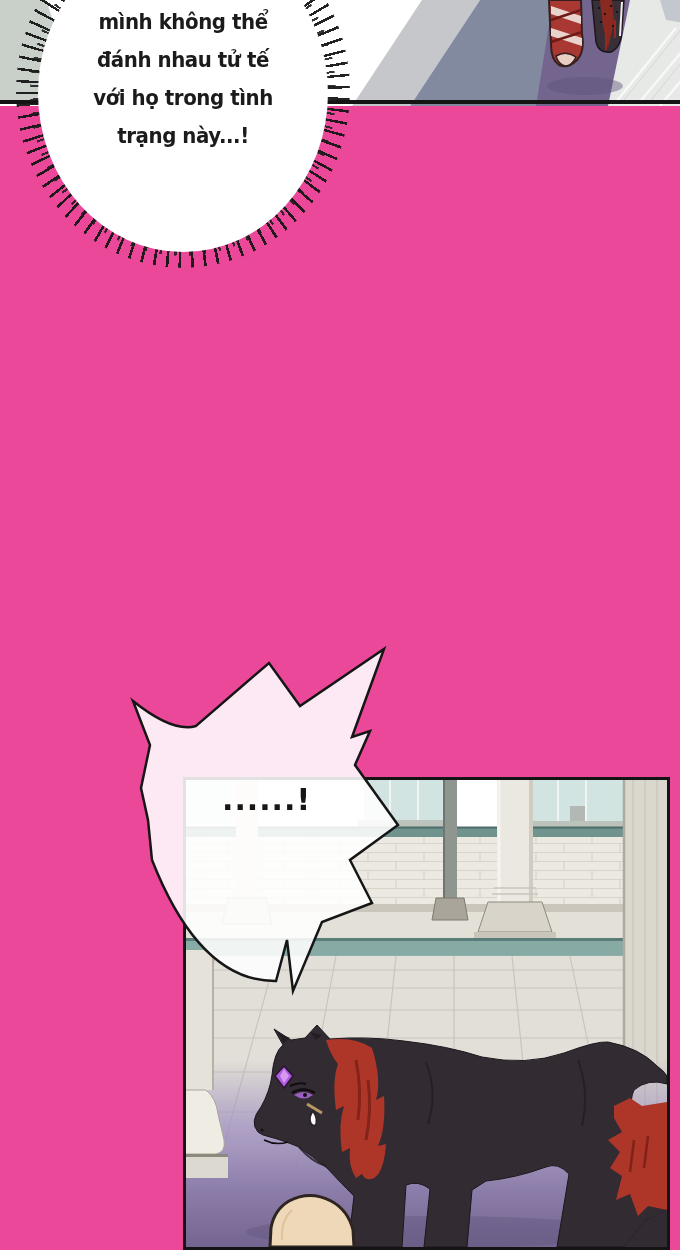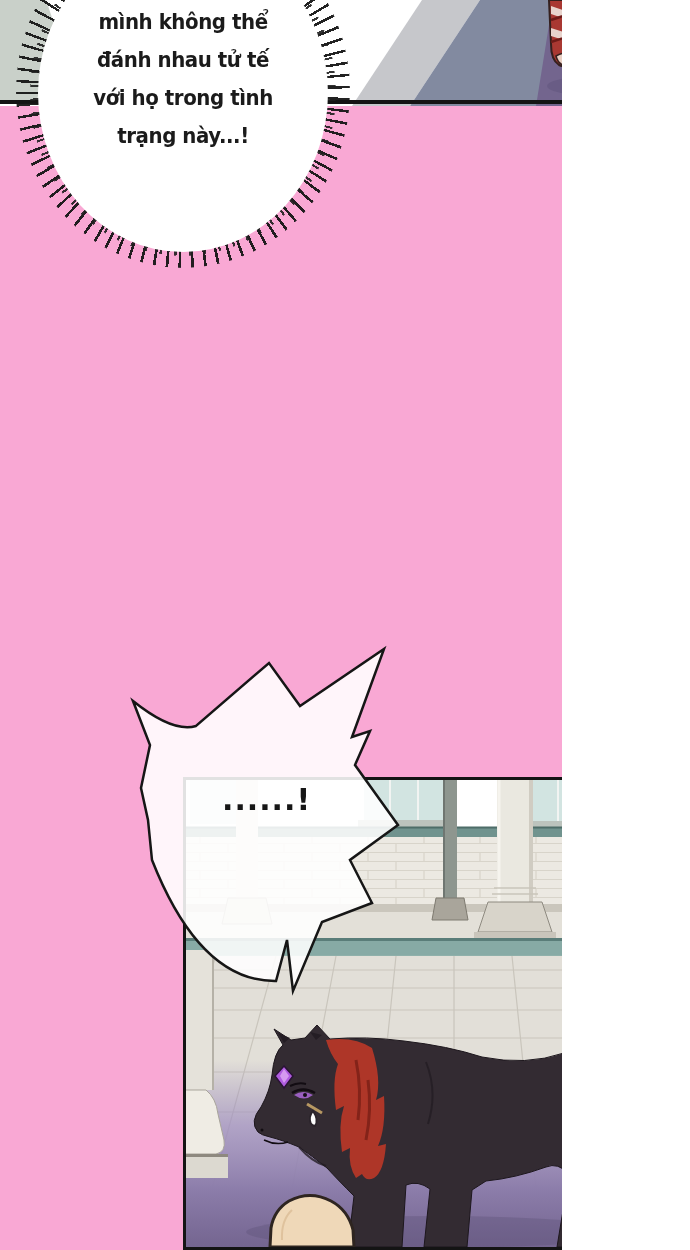--- a/index.html
+++ b/index.html
@@ -1,16 +1,16 @@
 <!DOCTYPE html>
 <html><head>
 <meta charset="utf-8">
 <style>
   html,body{margin:0;padding:0;background:#ffffff;}
-  #page{position:relative;width:562px;height:1250px;background:#f9a8d4;overflow:hidden;
+  #page{position:relative;width:680px;height:1250px;background:#ec4899;overflow:hidden;
         font-family:"DejaVu Sans", sans-serif;}
   
   #top-panel{position:absolute;left:0;top:0;width:690px;height:106px;z-index:1;}
   
   .ray{position:absolute;border-radius:50%;z-index:3;}
   #rays-outer{left:16px;top:-86px;width:334px;height:354px;
     background:repeating-conic-gradient(from 0deg,rgba(22,22,22,.95) 0deg .9deg,rgba(0,0,0,0) .9deg 4.2deg);}
   #rays-inner{left:30px;top:-70px;width:306px;height:326px;
     background:repeating-conic-gradient(from 2.1deg,rgba(30,30,30,.9) 0deg .8deg,rgba(0,0,0,0) .8deg 5.3deg);}
   #burst-body{position:absolute;left:38px;top:-66px;width:290px;height:318px;border-radius:50%;

